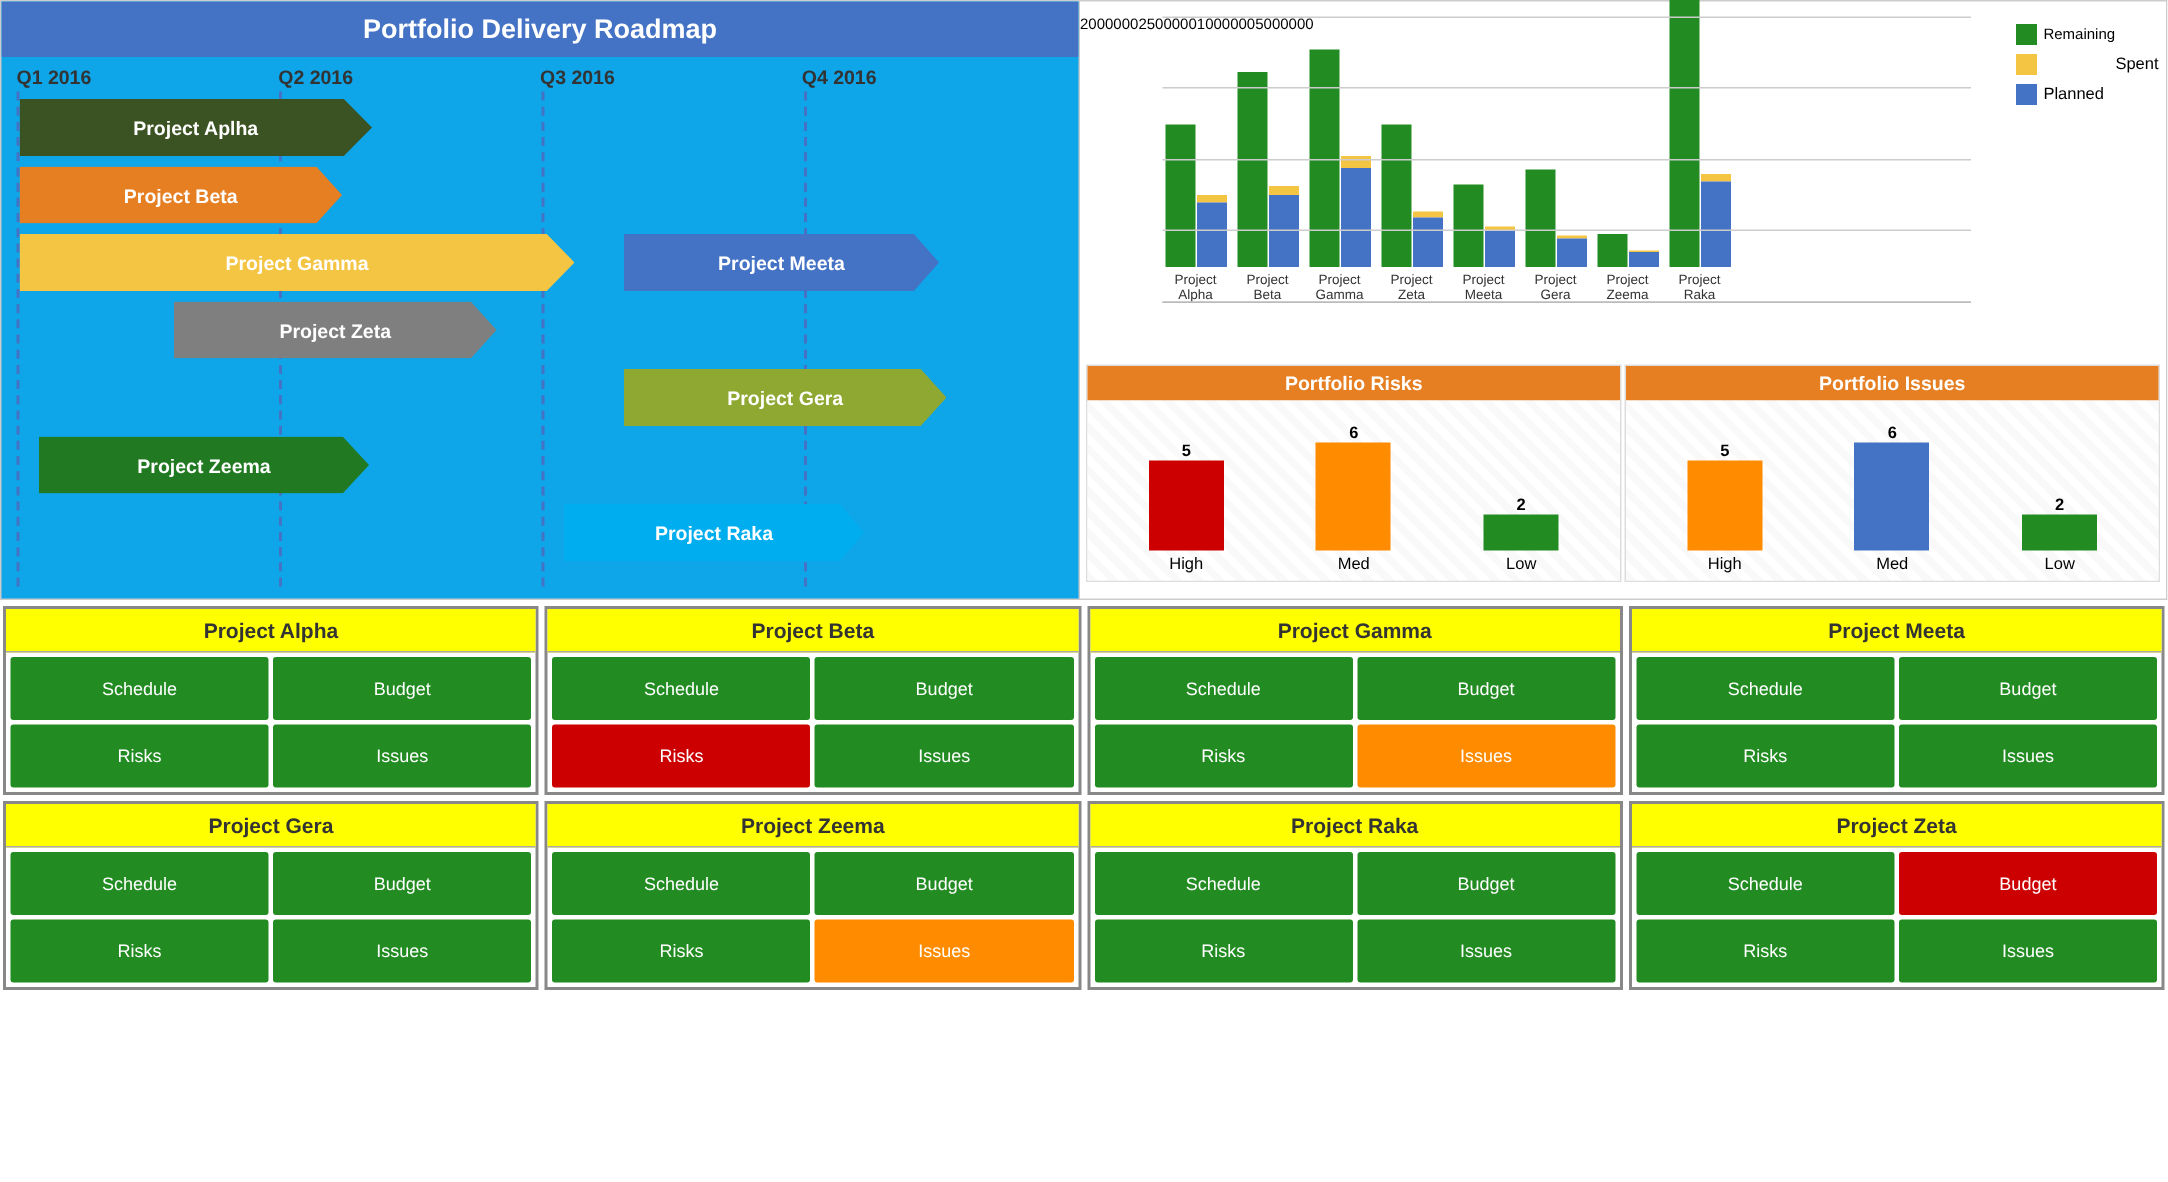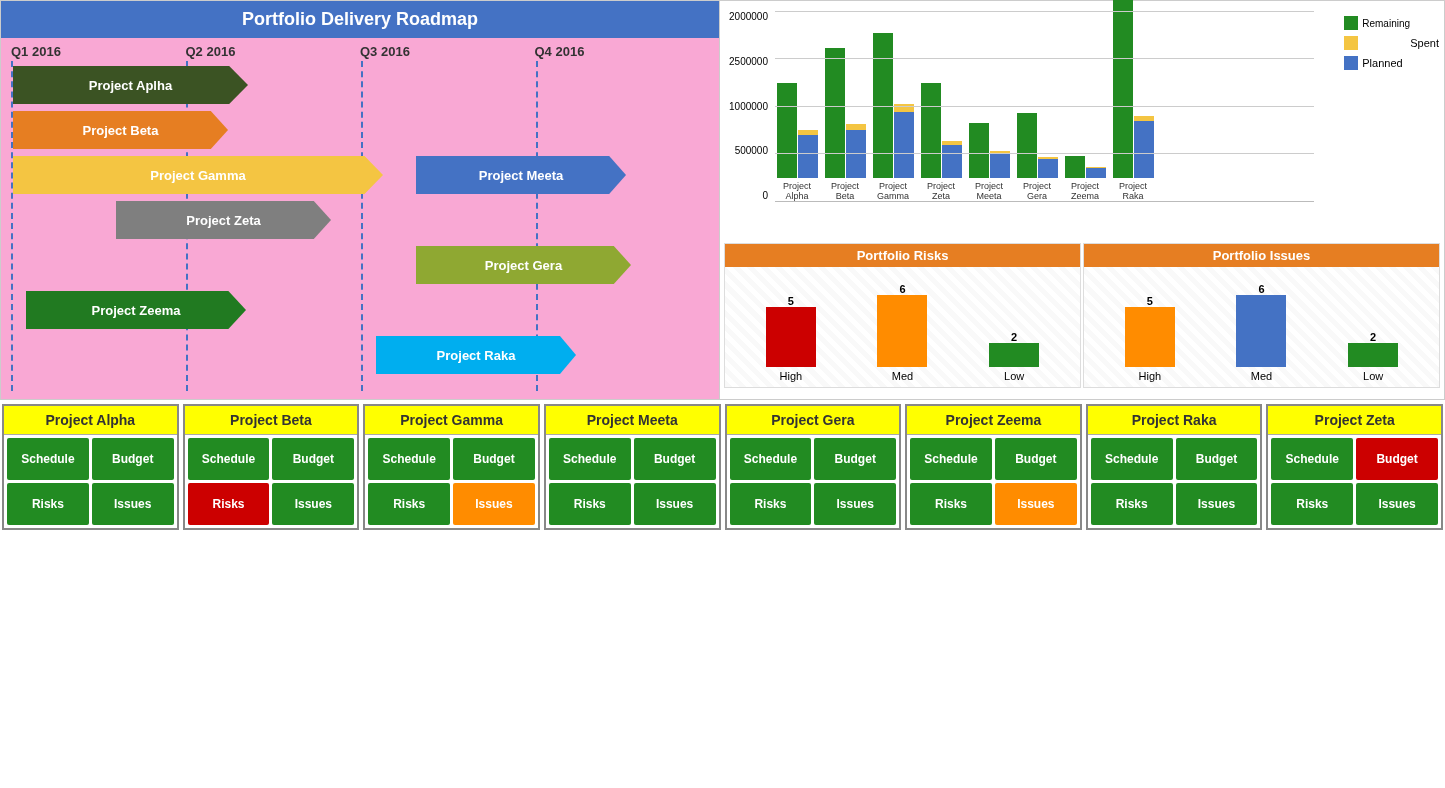--- a/index.html
+++ b/index.html
@@ -4,34 +4,34 @@
   <style>
     * { box-sizing: border-box; margin: 0; padding: 0; }
     body { font-family: Arial, sans-serif; background: #fff; width: 1445px; overflow-x: hidden; }
     
     .main-container { display: flex; flex-direction: column; width: 1445px; }
     
     
     .top-section { display: flex; flex-direction: row; width: 100%; }
     
     
-    .roadmap { width: 720px; min-height: 400px; background: #f9a8d4; border: 1px solid #ccc; position: relative; overflow: hidden; }
+    .roadmap { width: 720px; min-height: 400px; background: #0ea5e9; border: 1px solid #ccc; position: relative; overflow: hidden; }
     .roadmap-header { background: #4472C4; color: white; text-align: center; font-size: 18px; font-weight: bold; padding: 8px; }
     
     
     .financials { flex: 1; min-height: 400px; background: #fff; border: 1px solid #ccc; border-left: none; }
     .financials-header { background: #E67E22; color: white; text-align: center; font-size: 18px; font-weight: bold; padding: 8px; }
     
     
-    .bottom-section { display: flex; width: 100%; margin-top: 2px; align-items: flex-end; }
+    .bottom-section { display: flex; flex-direction: column; width: 100%; margin-top: 2px; align-items: flex-end; }
     .project-row { display: flex; width: 100%; }
     .project-card { flex: 1; border: 2px solid #888; margin: 2px; }
     .project-card-header { background: #FFFF00; text-align: center; font-size: 14px; font-weight: bold; padding: 6px; color: #333; border-bottom: 1px solid #aaa; }
     .status-grid { display: grid; grid-template-columns: 1fr 1fr; gap: 3px; padding: 3px; }
-    .status-cell { padding: 14px 5px; text-align: center; font-size: 12px; color: white; font-weight: bold; border-radius: 2px; }
+    .status-cell { padding: 14px 5px; text-align: center; font-size: 12px; color: white; font-weight: normal; border-radius: 2px; }
     .status-green { background: #228B22; }
     .status-red { background: #CC0000; }
     .status-orange { background: #FF8C00; }
   </style>
 </head>
 <body>
 
 <div class="main-container">
 
   <div class="top-section">
@@ -100,21 +100,21 @@
                  display:flex; align-items:center; justify-content:center; color:white; font-weight:bold; font-size:13px;">
           <span>Project Raka</span>
         </div>
       </div>
     </div>
 
     <div class="financials">
 
       <div style="position:relative; height:240px; padding: 10px 130px 30px 55px;">
 
-        <div style="position:absolute; left:0; top:10px; height:190px; display:flex; flex-direction:column; justify-content:space-between; width:52px; text-align:right; padding-right:4px;">
+        <div style="position:absolute; left:0; top:10px; height:190px; display:flex; justify-content:space-between; width:52px; text-align:right; padding-right:4px;">
           <span style="font-size:10px;">2000000</span>
           <span style="font-size:10px;">2500000</span>
           <span style="font-size:10px;">1000000</span>
           <span style="font-size:10px;">500000</span>
           <span style="font-size:10px;">0</span>
         </div>
 
         <div style="position:absolute; left:55px; right:130px; top:10px; border-top:1px solid #ccc;"></div>
         <div style="position:absolute; left:55px; right:130px; top:57px; border-top:1px solid #ccc;"></div>
         <div style="position:absolute; left:55px; right:130px; top:105px; border-top:1px solid #ccc;"></div>

